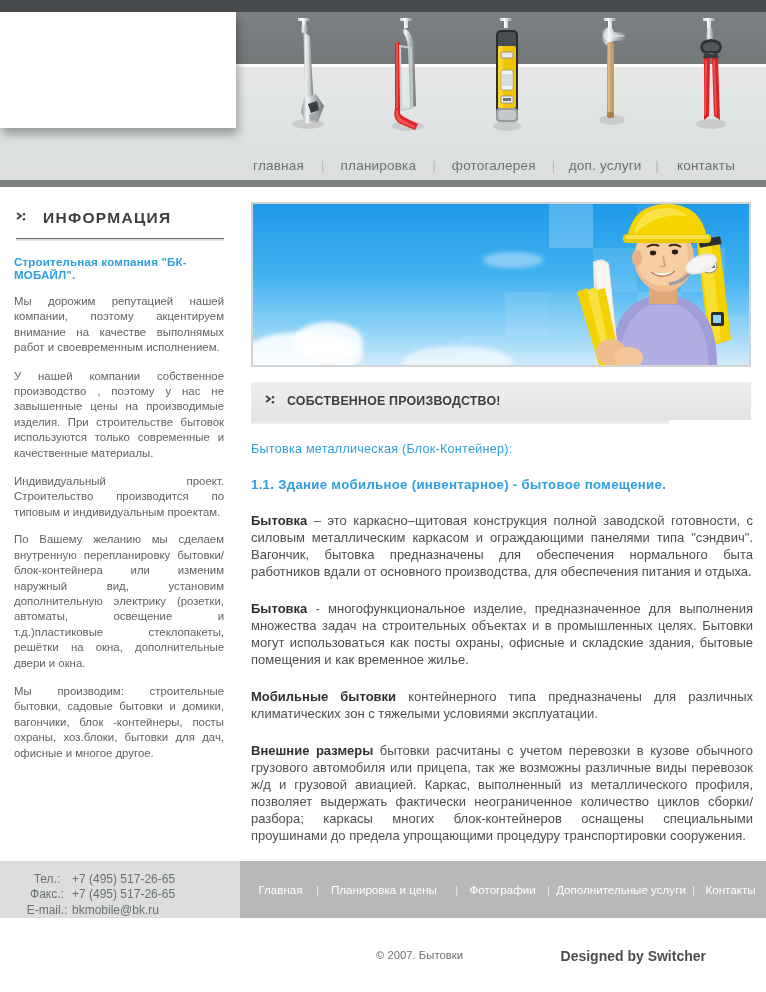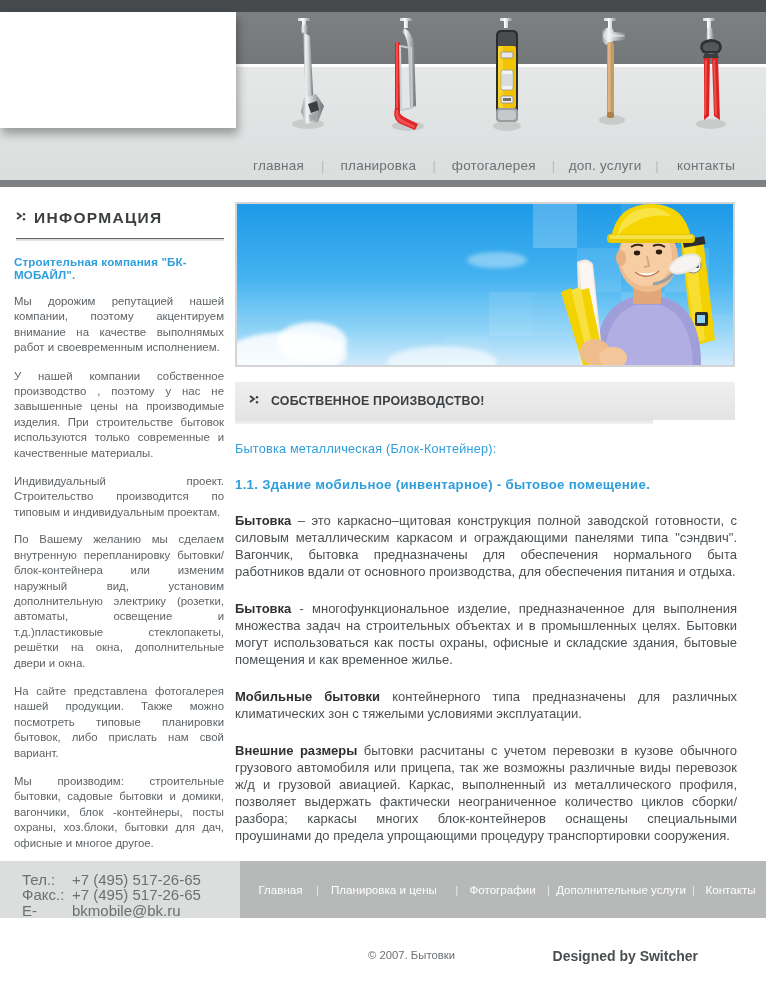--- a/index.html
+++ b/index.html
@@ -62,21 +62,21 @@
     text-decoration:none; padding:0 0px; white-space:nowrap;
   }
   .nav-sep { color:#b6babc; font-size:13px; padding:0 0px; }
 
   
   .sidebar {
     position:absolute; top:187px; left:0; width:240px; height:674px;
     background:#ffffff; padding:22px 16px 0 14px;
   }
   .side-head {
-    display:flex; align-items:center; gap:7px;
+    display:flex; align-items:center; gap:16px;
     padding-left:2px;
   }
   .arrow-icon { display:inline-block; line-height:1; }
   .side-title {
     font-size:15.5px; font-weight:bold; color:#3b3e40;
     letter-spacing:1.3px;
   }
   .side-rule {
     margin:11px 0 14px 2px; width:208px; height:3px;
     background:linear-gradient(180deg,#63666a 0%, #63666a 40%, #d8dadc 41%, #e8eaec 100%);
@@ -86,21 +86,21 @@
     margin-bottom:13px; letter-spacing:0.15px;
   }
   .side-p {
     color:#5f6366; font-size:11.4px; line-height:15.4px;
     text-align:justify; margin-bottom:13px;
   }
   .side-p.tight { margin-bottom:12px; }
 
   
   .main {
-    position:absolute; top:187px; left:224px; width:526px; height:674px;
+    position:absolute; top:187px; left:240px; width:526px; height:674px;
     background:#ffffff; padding:15px 14px 0 11px;
   }
   .hero {
     width:500px; height:165px;
     border:2px solid #d2d4d6;
     position:relative; overflow:hidden;
     background:#2e9fe8;
   }
   .hero-sky {
     position:absolute; inset:0;
@@ -140,32 +140,32 @@
     text-align:justify; width:502px;
   }
   .main-p b { color:#2d3133; font-weight:bold; }
 
   
   .footer { position:absolute; top:861px; left:0; width:766px; height:131px; }
   .foot-left {
     position:absolute; top:0; left:0; width:240px; height:57px;
     background:#dcdedd; padding:11px 0 0 22px;
   }
-  .contact-row { display:flex; font-size:15px; color:#6c7073; line-height:15.3px; }
+  .contact-row { display:flex; font-size:12px; color:#6c7073; line-height:15.3px;text-align:center; }
   .contact-label { width:50px; }
   .contact-val { }
   .foot-nav {
     position:absolute; top:0; left:240px; width:526px; height:57px;
     background:#b6b9b8;
     display:flex; align-items:center; padding-left:5px;
   }
   .fnav-item { color:#ffffff; font-size:11.6px; text-decoration:none; white-space:nowrap; }
   .fnav-sep { color:#e9eaea; font-size:11.6px; }
   .foot-strip {
-    position:absolute; top:57px; left:0; width:726px; height:74px;
+    position:absolute; top:57px; left:8px; width:726px; height:74px;
     background:#ffffff;
   }
   .copy {
     position:absolute; top:31px; left:368px;
     font-size:11.3px; color:#6c7073;
   }
   .designed {
     position:absolute; top:30px; right:28px;
     font-size:14px; color:#4a4d4f; font-weight:bold;
   }
@@ -296,21 +296,20 @@
     <span class="side-title">ИНФОРМАЦИЯ</span>
   </div>
   <div class="side-rule"></div>
 
   <div class="side-lead">Строительная компания "БК-МОБАЙЛ".</div>
 
   <p class="side-p">Мы дорожим репутацией нашей компании, поэтому акцентируем внимание на качестве выполнямых работ и своевременным исполнением.</p>
   <p class="side-p">У нашей компании собственное производство , поэтому у нас не завышенные цены на производимые изделия. При строительстве бытовок используются только современные и качественные материалы.</p>
   <p class="side-p tight">Индивидуальный проект. Строительство производится по типовым и индивидуальным проектам.</p>
   <p class="side-p">По Вашему желанию мы сделаем внутренную перепланировку бытовки/блок-контейнера или изменим наружный вид, установим дополнительную электрику (розетки, автоматы, освещение и т.д.)пластиковые стеклопакеты, решётки на окна, дополнительные двери и окна.</p>
-  <p class="side-p">На сайте представлена фотогалерея нашей продукции. Также можно посмотреть типовые планировки бытовок, либо прислать нам свой вариант.</p>
   <p class="side-p" style="margin-top:12px">Мы производим: строительные бытовки, садовые бытовки и домики, вагончики, блок -контейнеры, посты охраны, хоз.блоки, бытовки для дач, офисные и многое другое.</p>
 </div>
 
 <div class="main">
 
   <div class="hero">
     <div class="hero-sky"></div>
     <div class="hero-tiles">
       <div class="hero-tile" style="left:296px;top:0px;width:44px;height:44px;"></div>
       <div class="hero-tile" style="left:340px;top:44px;width:44px;height:44px;opacity:.5;"></div>

